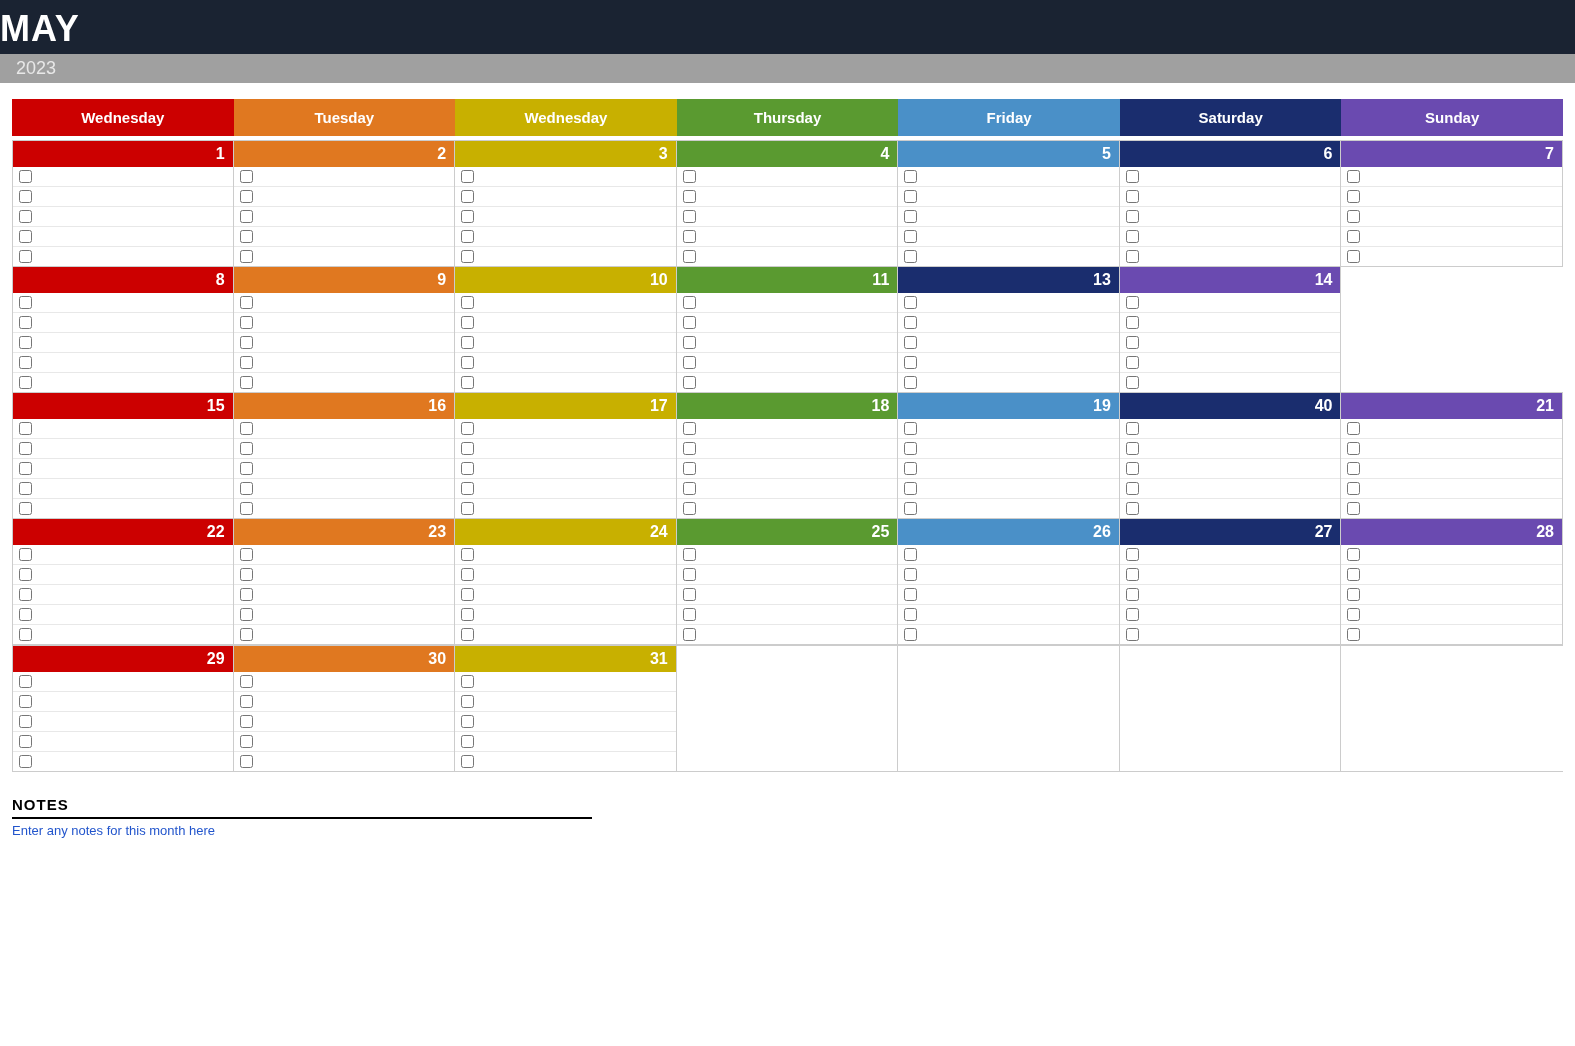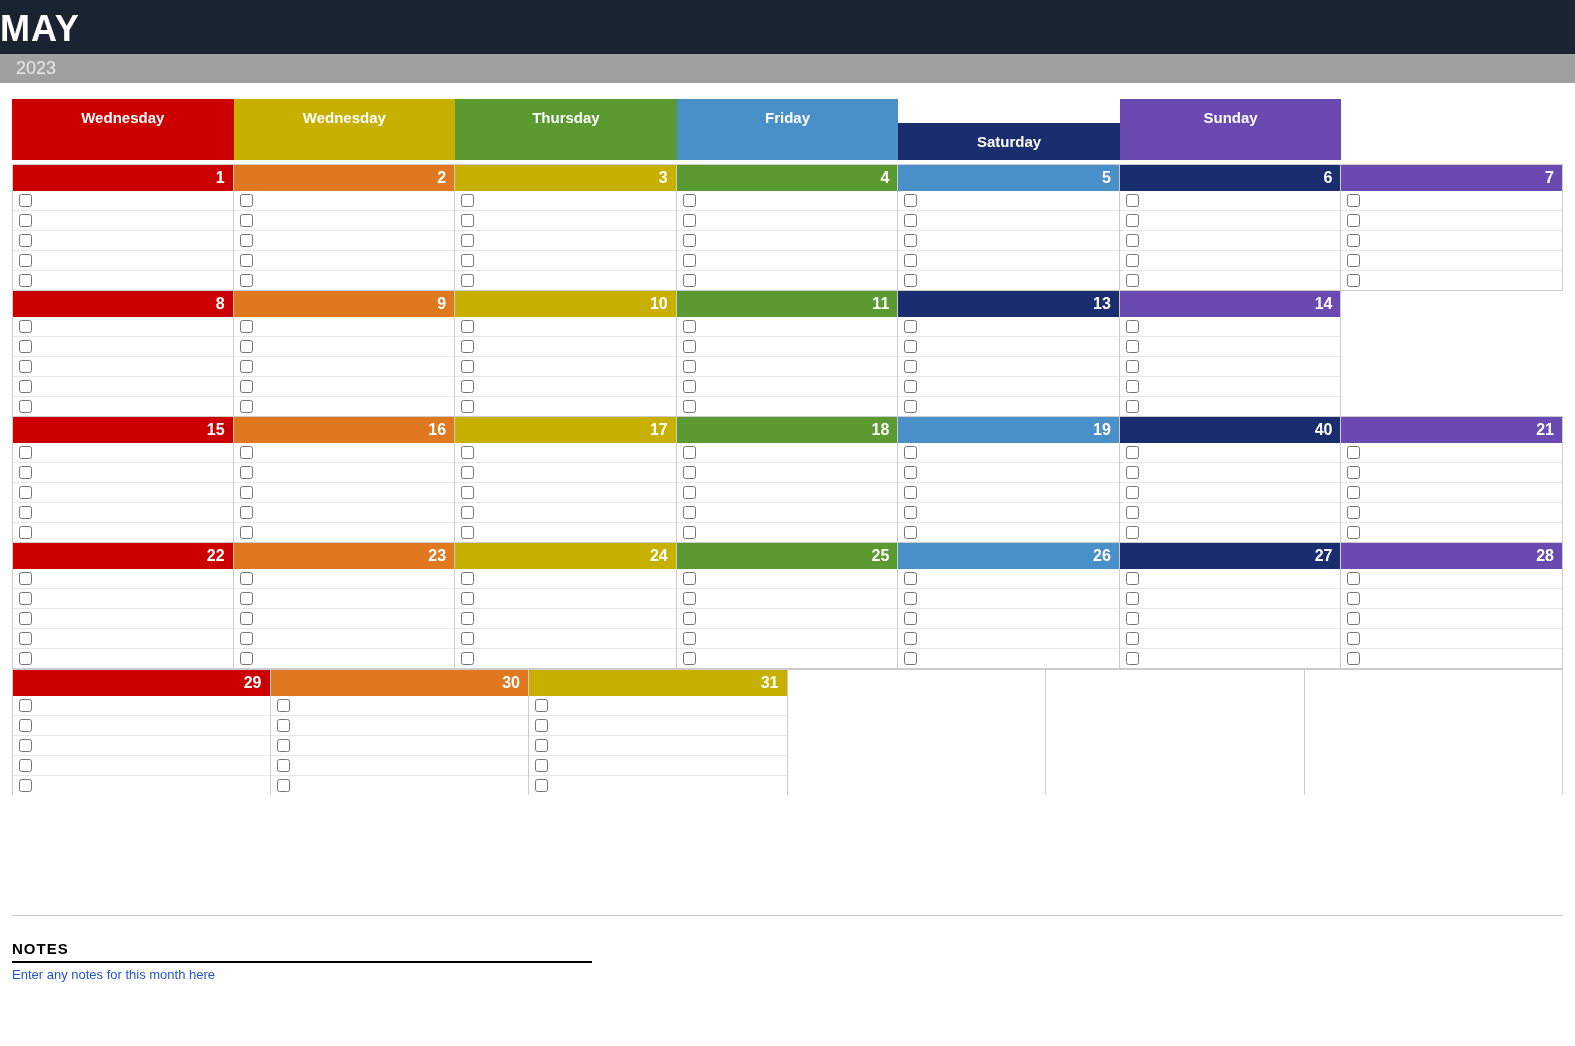--- a/index.html
+++ b/index.html
@@ -45,21 +45,21 @@
       font-weight: bold;
       font-size: 15px;
       color: #fff;
       padding: 10px 0;
     }
     .dh-mon { background: #cc0000; }
     .dh-tue { background: #e07820; }
     .dh-wed { background: #c8b000; }
     .dh-thu { background: #5a9a30; }
     .dh-fri { background: #4a90c8; }
-    .dh-sat { background: #1a2d6e; margin-top: 24px; }
+    .dh-sat { background: #1a2d6e; }
     .dh-sun { background: #6a4ab0; }
 
     
     .week-row {
       display: grid;
       grid-template-columns: repeat(7, 1fr);
       gap: 0;
       border-top: 1px solid #ccc;
     }
     .week-row:last-child {
@@ -104,21 +104,21 @@
     }
     .checkbox-row input[type="checkbox"] {
       margin-right: 4px;
       width: 13px;
       height: 13px;
     }
 
     
     .week-row-last {
       display: grid;
-      grid-template-columns: repeat(6, 1fr);
+      grid-template-columns: repeat(7, 1fr);
       gap: 0;
       border-top: 1px solid #ccc;
       border-bottom: 1px solid #ccc;
     }
     .week-row-last .day-cell {
       border-right: 1px solid #ccc;
     }
     .week-row-last .day-cell:first-child {
       border-left: 1px solid #ccc;
     }
@@ -150,20 +150,21 @@
   <h1>MAY</h1>
 </div>
 <div class="header-year">
   <span>2023</span>
 </div>
 
 <div class="calendar-container">
 
   <div class="day-headers">
     <div class="day-header dh-mon">Wednesday</div>
+    <div class="day-header dh-tue">Tuesday</div>
     <div class="day-header dh-wed">Wednesday</div>
     <div class="day-header dh-thu">Thursday</div>
     <div class="day-header dh-fri">Friday</div>
     <div class="day-header dh-sat">Saturday</div>
     <div class="day-header dh-sun">Sunday</div>
   </div>
 
   <div id="weeks-container">
       <div class="week-row">
         <div class="day-cell">

